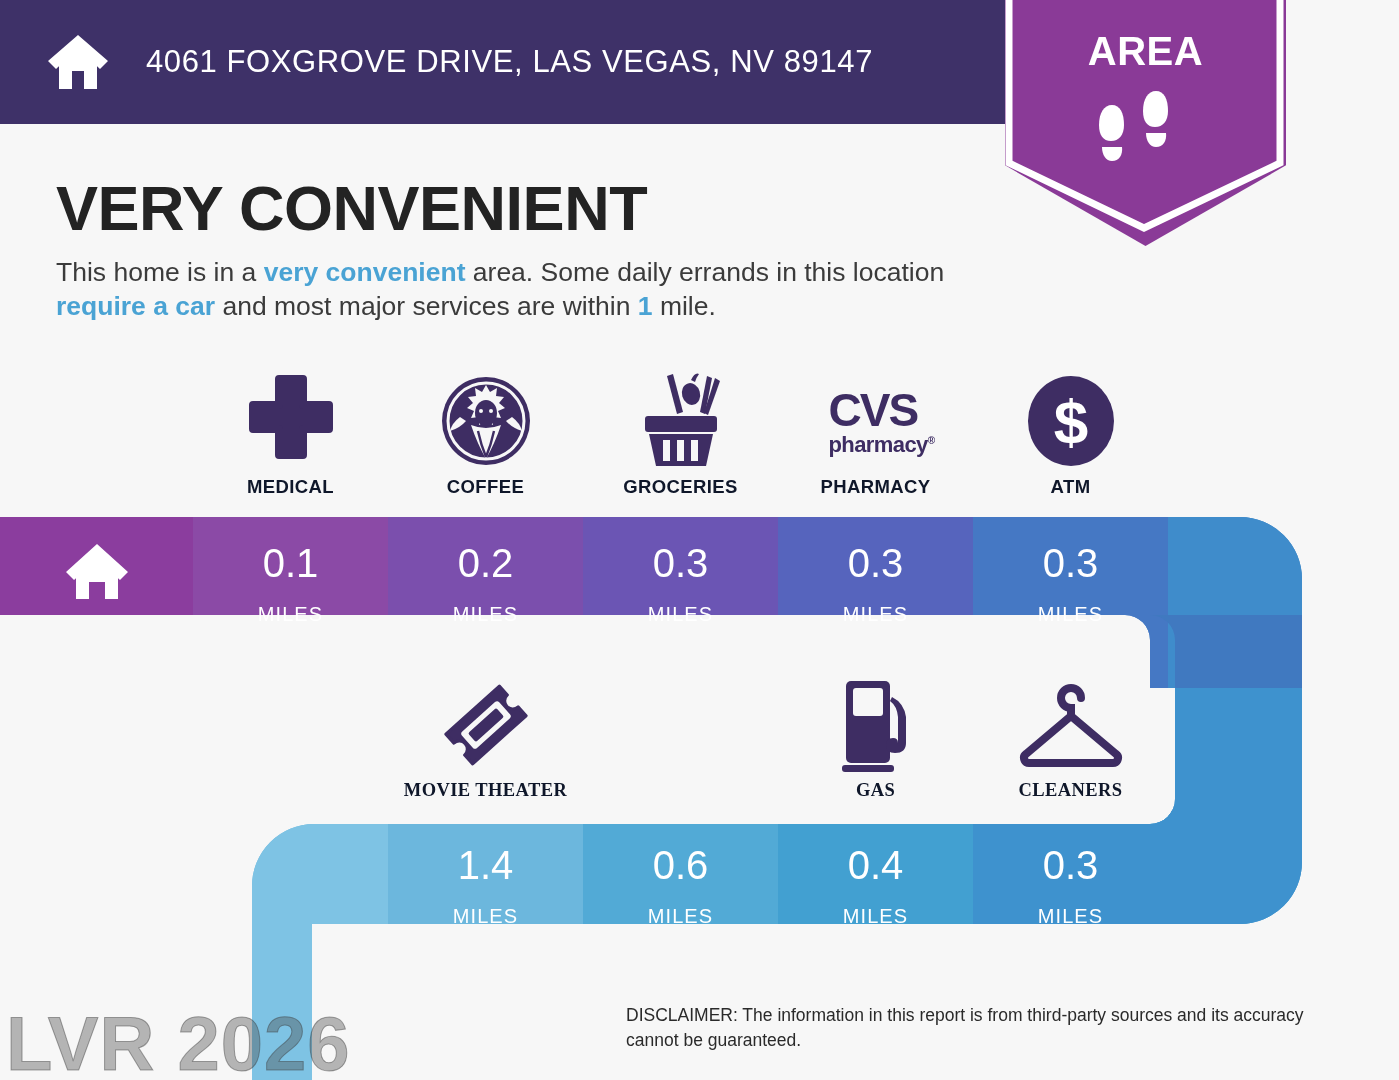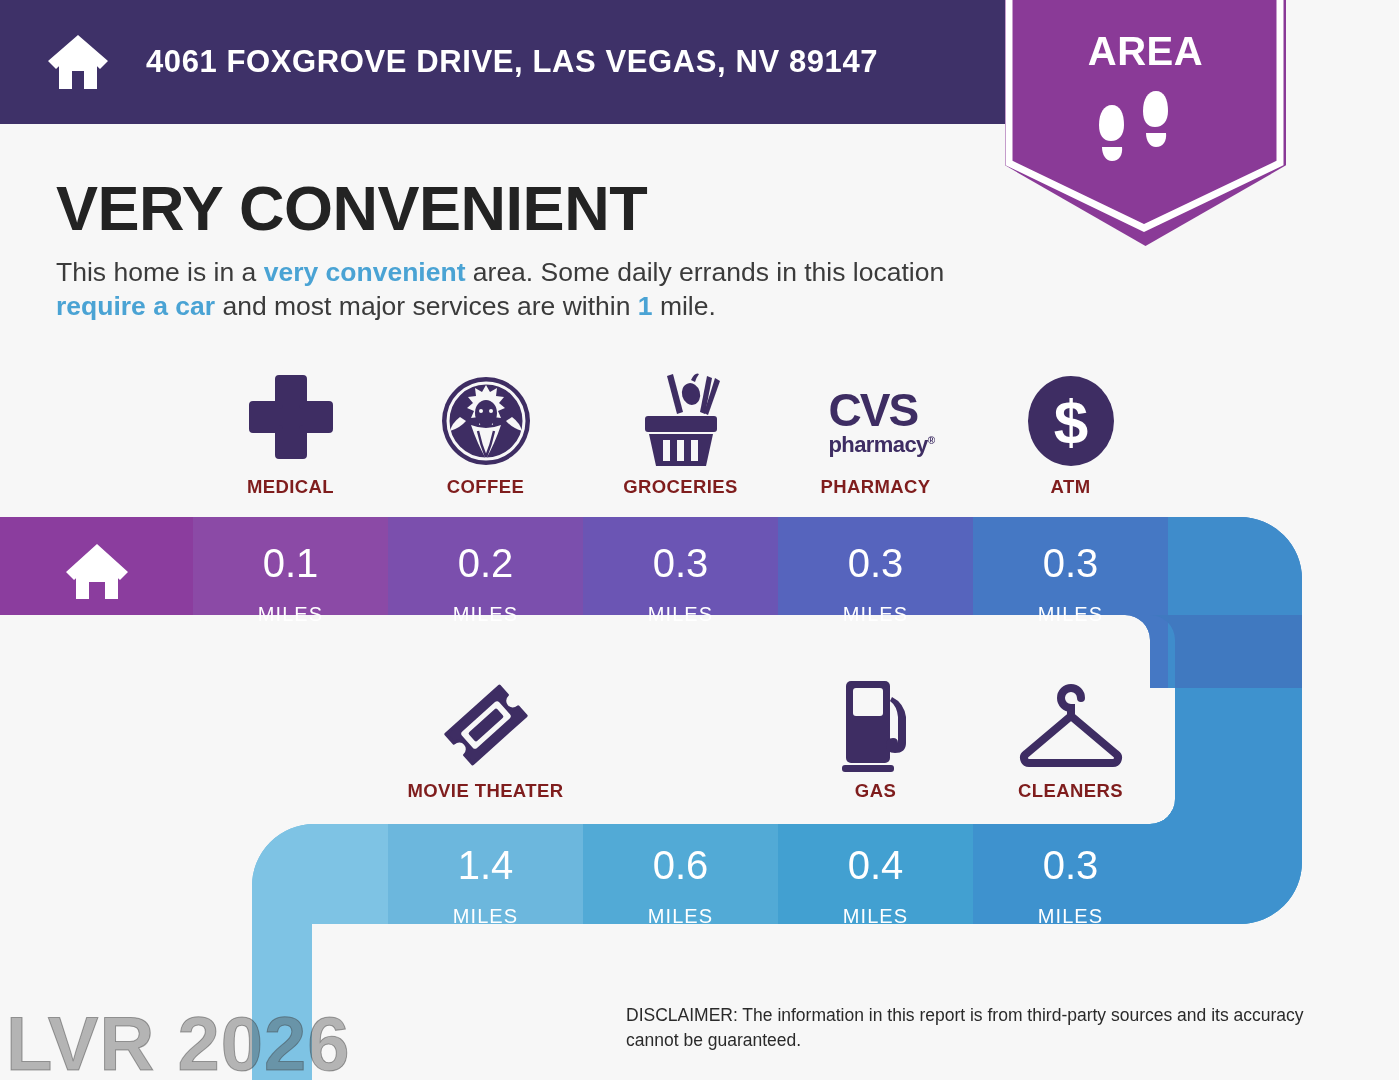--- a/index.html
+++ b/index.html
@@ -12,21 +12,21 @@
   }
   #stage { position:relative; width:1399px; height:1080px; overflow:hidden; background:#f7f7f7; }
 
   
   .header-bar{
     position:absolute; left:0; top:0; width:1052px; height:124px;
     background:#3e3168; display:flex; align-items:center; padding-left:46px;
   }
   .header-home{ width:64px; height:58px; flex:0 0 auto; }
   .header-address{
-    color:#ffffff; font-size:31px; font-weight:bold; letter-spacing:0.6px;
+    color:#ffffff; font-size:31px; font-weight:normal; letter-spacing:0.6px;
     margin-left:36px; white-space:nowrap;
   }
 
   
   .badge{
     position:absolute; left:1005px; top:-6px; width:281px; height:252px;
     background:#8a3a97;
     clip-path:polygon(0 0,100% 0,100% 68%,50% 100%,0 68%);
     display:flex; flex-direction:column; align-items:center;
     padding-top:38px;
@@ -50,21 +50,21 @@
 
   
   .icon-row{ position:absolute; left:0; width:1399px; display:block; }
   .icon-cell{
     position:absolute; width:195px; text-align:center;
   }
   .icon-art{
     height:98px; display:flex; align-items:center; justify-content:center;
   }
   .icon-label{
-    font-size:18.5px; font-weight:bold; color:#7f1d1d; letter-spacing:0.4px;
+    font-size:18.5px; font-weight:bold; color:#0f172a; letter-spacing:0.4px;
     margin-top:6px; white-space:nowrap;
   }
 
   
   .ribbon-svg{ position:absolute; left:0; top:0; width:1399px; height:1080px; pointer-events:none; }
 
   .seg-text{
     position:absolute; text-align:center; width:195px; color:#ffffff;
   }
   .seg-num{ font-size:40px; line-height:1; font-weight:400; }
@@ -280,21 +280,21 @@
   </div>
   <div class="seg-text" style="left:778px;top:543px;">
     <div class="seg-num">0.3</div>
     <div class="seg-unit">MILES</div>
   </div>
   <div class="seg-text" style="left:973px;top:543px;">
     <div class="seg-num">0.3</div>
     <div class="seg-unit">MILES</div>
   </div>
 
-  <div class="icon-row" style="top:676px;height:140px;">
+  <div class="icon-row" style="top:676px;height:140px;font-family:Liberation Serif, serif;">
 
     <div class="icon-cell" style="left:388px;top:0;">
       <div class="icon-art">
         <svg width="104" height="104" viewBox="0 0 104 104">
           <g transform="rotate(-42 52 52)">
             <path d="M16 32 h72 v12 a8 8 0 0 0 0 16 v12 h-72 v-12 a8 8 0 0 0 0 -16 z" fill="#3e2d63" stroke="#3e2d63" stroke-width="3" stroke-linejoin="round"></path>
             <rect x="27" y="41" width="50" height="22" rx="3" fill="#f7f7f7"></rect>
             <rect x="33" y="46" width="38" height="12" rx="2" fill="#3e2d63"></rect>
           </g>
         </svg>

